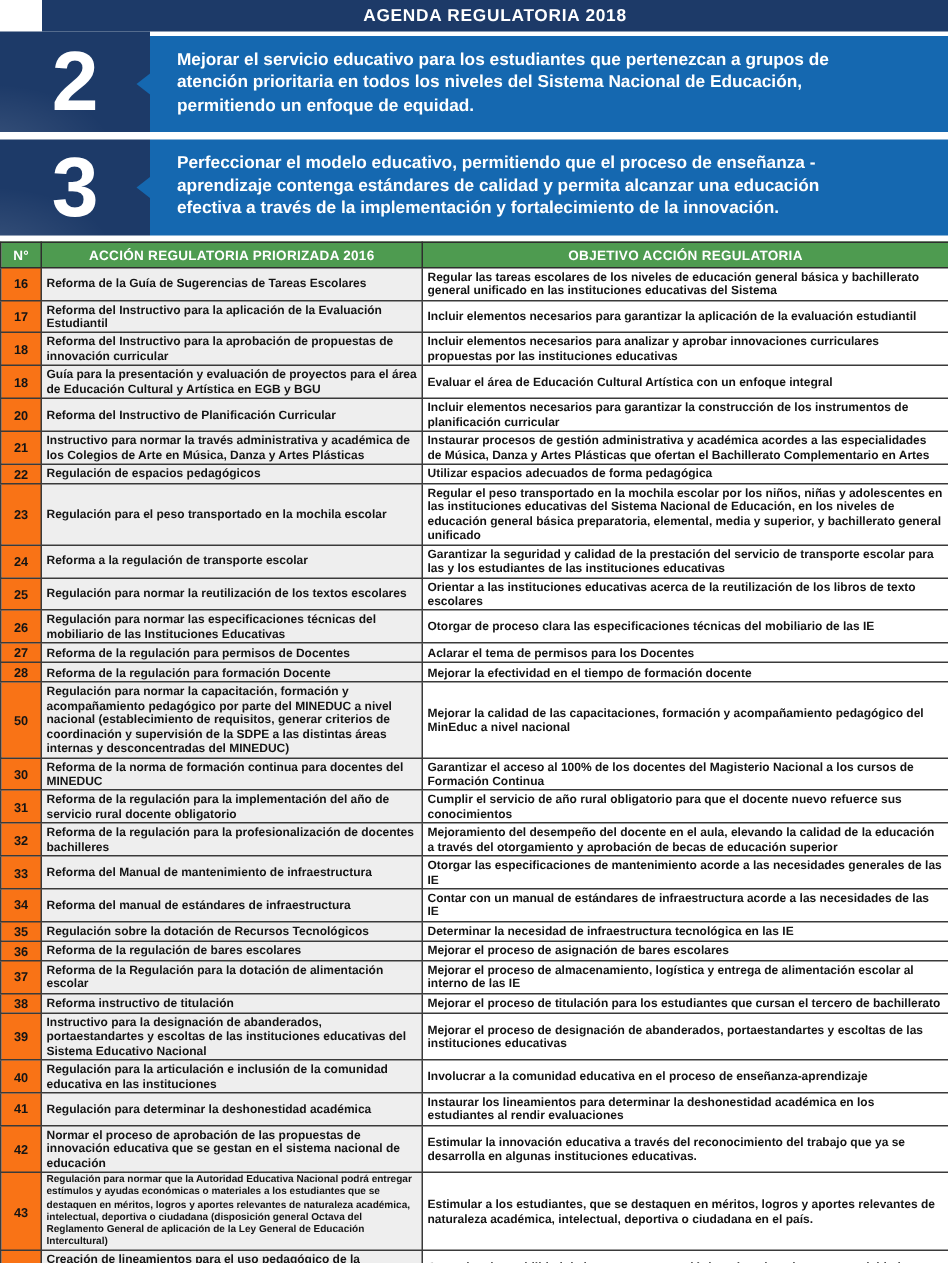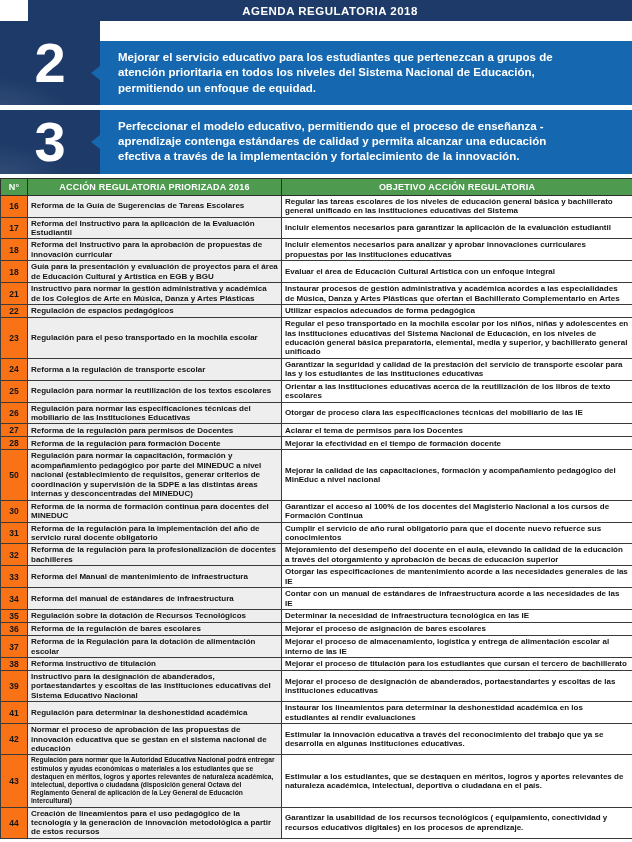--- a/index.html
+++ b/index.html
@@ -36,21 +36,21 @@
     position:relative;
   }
   .goal-body .text { max-width:452px; }
   .goal-arrow {
     position:absolute; left:-9px; top:50%; transform:translateY(-50%);
     width:0; height:0;
     border-top:7px solid transparent;
     border-bottom:7px solid transparent;
     border-right:9px solid #1568b0;
   }
-  .goal2 .goal-body { margin-top:20px; }       
+  .goal2 .goal-body { margin-top:3px; }       
   .goal-gap { height:5px; background:#fff; }
 
   
   .tbl-wrap { margin-top:4px; }
   table {
     width:632px; border-collapse:collapse; table-layout:fixed;
     border:1px solid #2e2e2e;
   }
   th {
     background:#4e9b50; color:#fff;
@@ -125,22 +125,27 @@
             <td class="num">18</td>
             <td class="accion">Reforma del Instructivo para la aprobación de propuestas de innovación curricular</td>
             <td class="objetivo">Incluir elementos necesarios para analizar y aprobar innovaciones curriculares propuestas por las instituciones educativas</td>
           </tr>
           <tr>
             <td class="num">18</td>
             <td class="accion">Guía para la presentación y evaluación de proyectos para el área de Educación Cultural y Artística en EGB y BGU</td>
             <td class="objetivo">Evaluar el área de Educación Cultural Artística con un enfoque integral</td>
           </tr>
           <tr>
+            <td class="num">20</td>
+            <td class="accion">Reforma del Instructivo de Planificación Curricular</td>
+            <td class="objetivo">Incluir elementos necesarios para garantizar la construcción de los instrumentos de planificación curricular</td>
+          </tr>
+          <tr>
             <td class="num">21</td>
-            <td class="accion">Instructivo para normar la gestión administrativa y académica de los Colegios de Arte en Música, Danza y Artes Plásticas</td>
+            <td class="accion">Instructivo para normar la través administrativa y académica de los Colegios de Arte en Música, Danza y Artes Plásticas</td>
             <td class="objetivo">Instaurar procesos de gestión administrativa y académica acordes a las especialidades de Música, Danza y Artes Plásticas que ofertan el Bachillerato Complementario en Artes</td>
           </tr>
           <tr>
             <td class="num">22</td>
             <td class="accion">Regulación de espacios pedagógicos</td>
             <td class="objetivo">Utilizar espacios adecuados de forma pedagógica</td>
           </tr>
           <tr>
             <td class="num">23</td>
             <td class="accion">Regulación para el peso transportado en la mochila escolar</td>
@@ -220,20 +225,25 @@
             <td class="num">38</td>
             <td class="accion">Reforma instructivo de titulación</td>
             <td class="objetivo">Mejorar el proceso de titulación para los estudiantes que cursan el tercero de bachillerato</td>
           </tr>
           <tr>
             <td class="num">39</td>
             <td class="accion">Instructivo para la designación de abanderados, portaestandartes y escoltas de las instituciones educativas del Sistema Educativo Nacional</td>
             <td class="objetivo">Mejorar el proceso de designación de abanderados, portaestandartes y escoltas de las instituciones educativas</td>
           </tr>
           <tr>
+            <td class="num">40</td>
+            <td class="accion">Regulación para la articulación e inclusión de la comunidad educativa en las instituciones</td>
+            <td class="objetivo">Involucrar a la comunidad educativa en el proceso de enseñanza-aprendizaje</td>
+          </tr>
+          <tr>
             <td class="num">41</td>
             <td class="accion">Regulación para determinar la deshonestidad académica</td>
             <td class="objetivo">Instaurar los lineamientos para determinar la deshonestidad académica en los estudiantes al rendir evaluaciones</td>
           </tr>
           <tr>
             <td class="num">42</td>
             <td class="accion">Normar el proceso de aprobación de las propuestas de innovación educativa que se gestan en el sistema nacional de educación</td>
             <td class="objetivo">Estimular la innovación educativa a través del reconocimiento del trabajo que ya se desarrolla en algunas instituciones educativas.</td>
           </tr>
           <tr>

